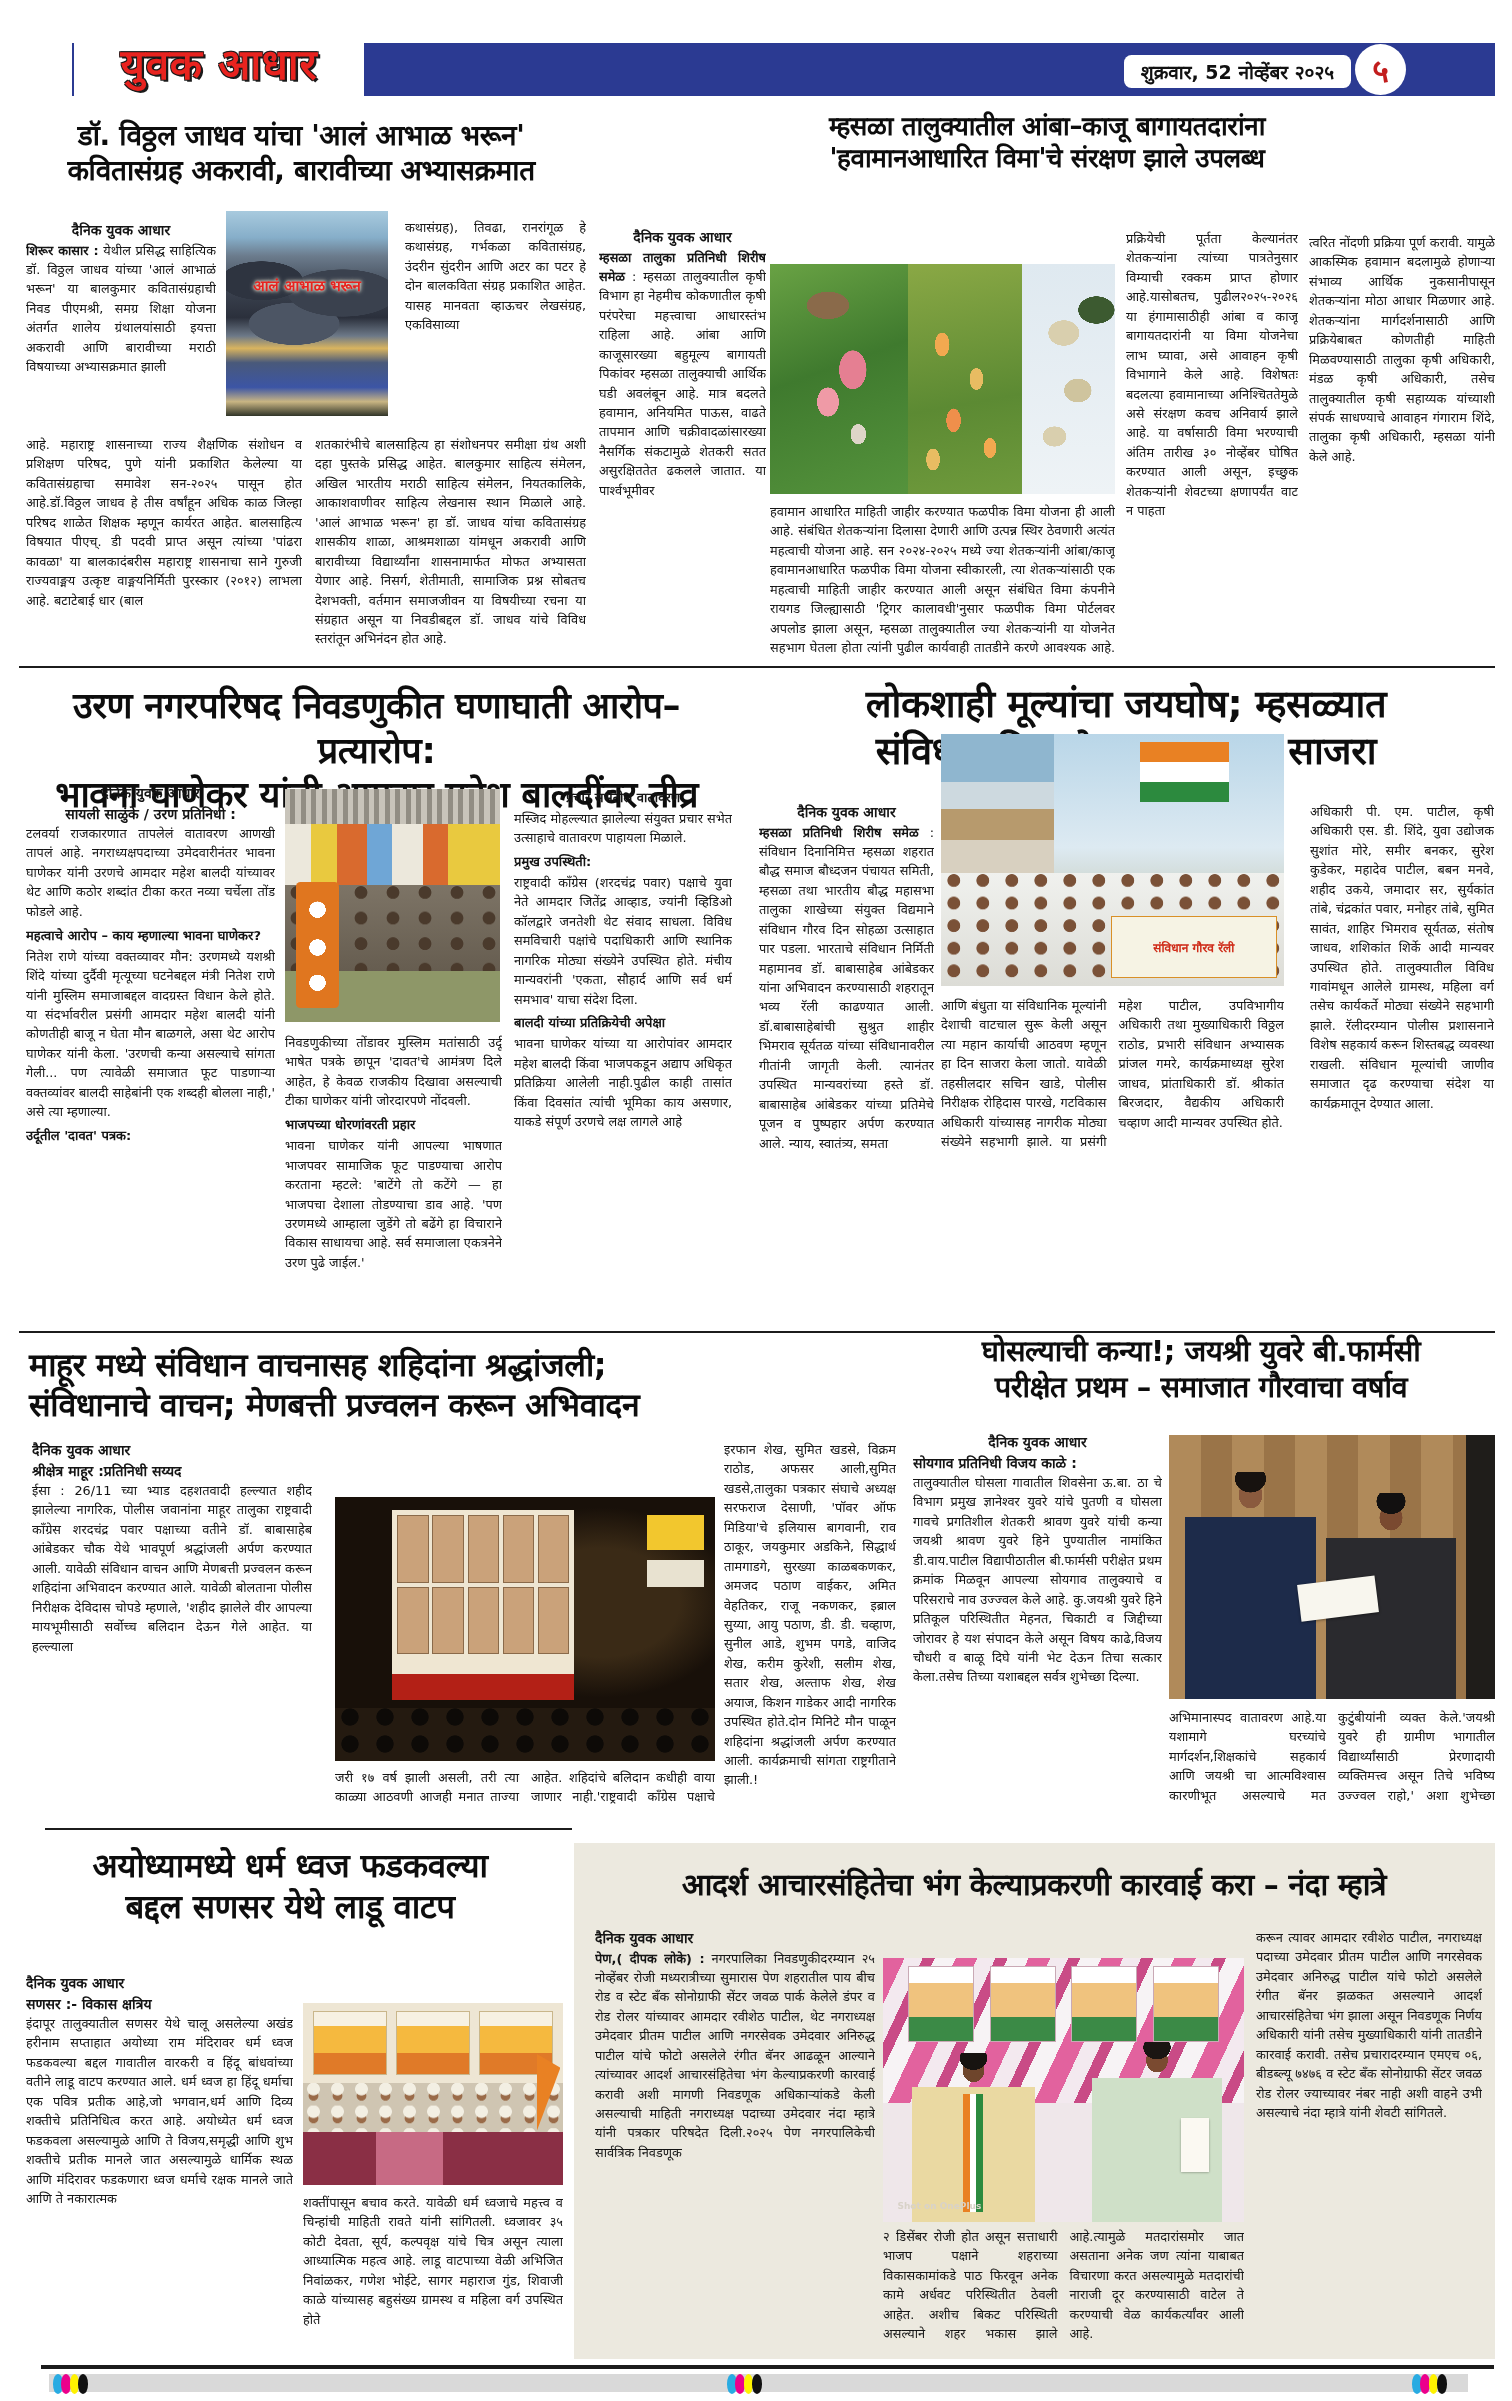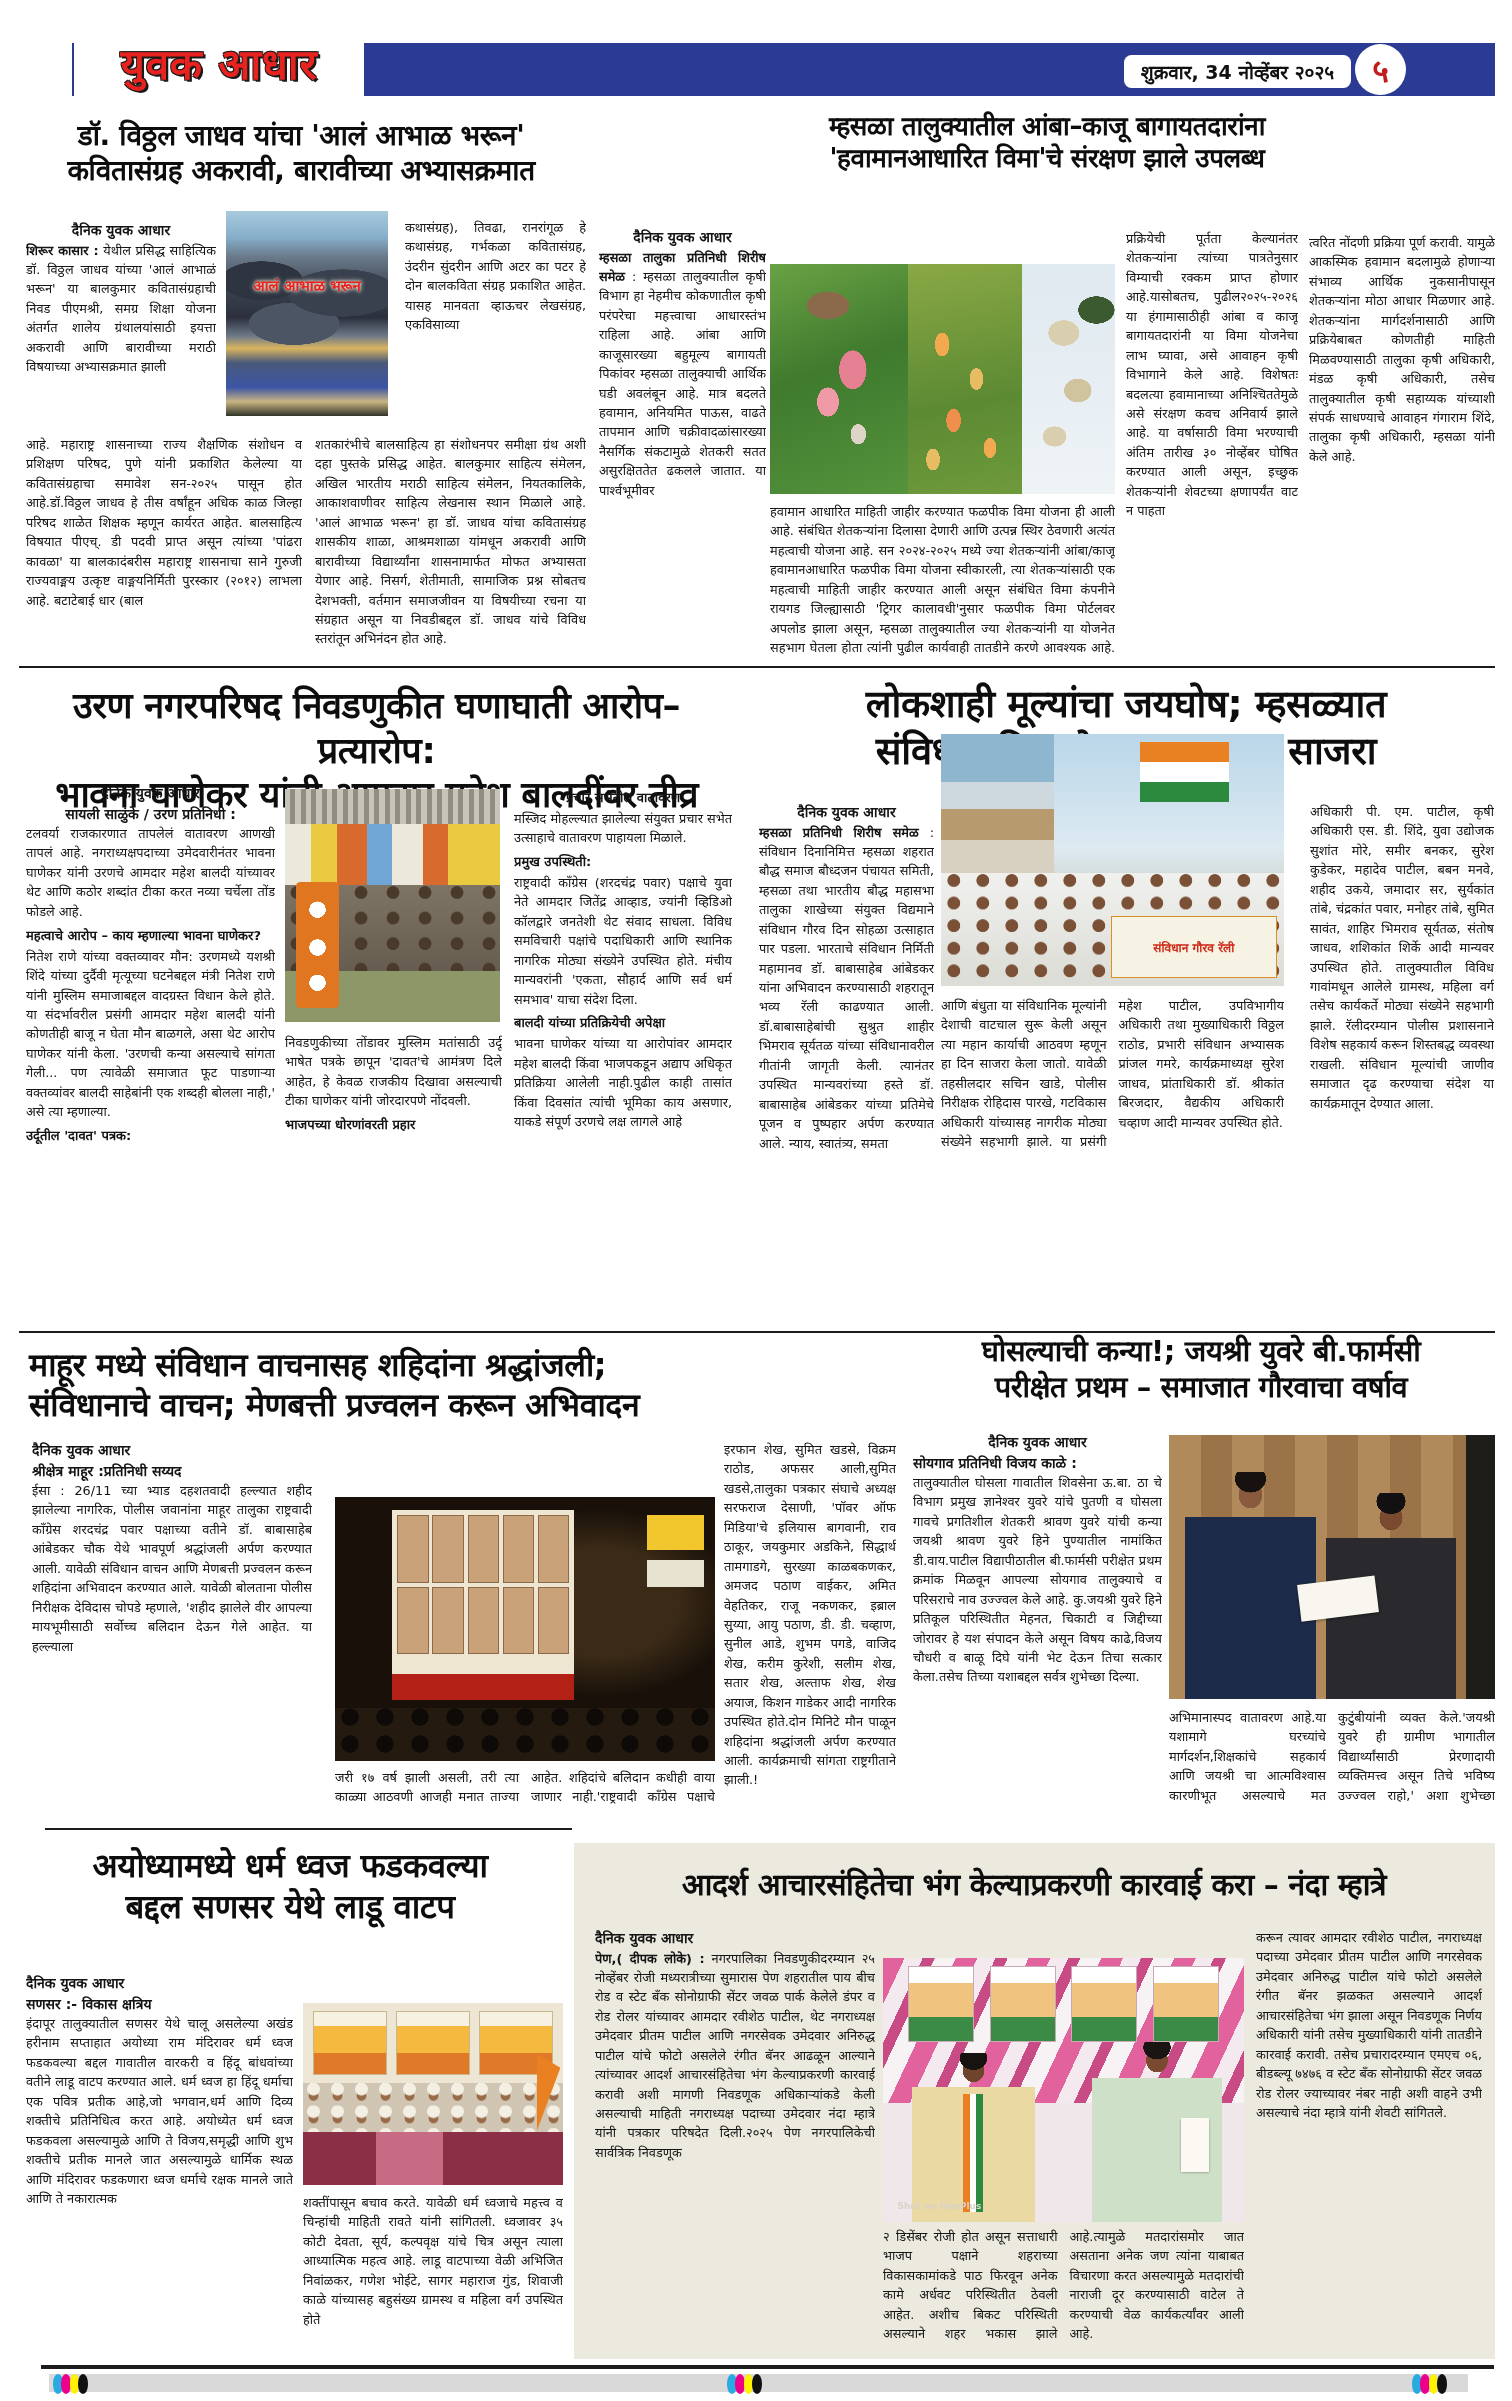--- a/index.html
+++ b/index.html
@@ -130,21 +130,21 @@
 </style>
 </head>
 <body>
 
 <div class="page">
 
   <div class="abs mast-bar" style="left:72px;top:43px;width:1423px;height:53px;"></div>
   <div class="abs logo-box" style="left:74px;top:27px;width:290px;height:71px;">
     <span class="logo-text">युवक आधार</span>
   </div>
-  <div class="abs date-pill" style="left:1124px;top:55px;width:227px;height:33px;">शुक्रवार, 34 नोव्हेंबर २०२५</div>
+  <div class="abs date-pill" style="left:1124px;top:55px;width:227px;height:33px;">शुक्रवार, 52 नोव्हेंबर २०२५</div>
   <div class="abs page-circle" style="left:1355px;top:44px;width:51px;height:51px;">५</div>
 
   <div class="abs" style="left:0;top:0;width:0;height:0;"></div>
   <div class="abs hl" style="left:22.6px;top:119px;width:557px;font-size:28px;">
     <div>डॉ. विठ्ठल जाधव यांचा 'आलं आभाळ भरून'</div>
     <div>कवितासंग्रह अकरावी, बारावीच्या अभ्यासक्रमात</div>
   </div>
   <div class="abs col" style="left:26px;top:220px;width:190px;height:212px;">
     <div class="bl c">दैनिक युवक आधार</div>
     <p class="t"><b>शिरूर कासार :</b> <span>येथील प्रसिद्ध साहित्यिक डॉ. विठ्ठल जाधव यांच्या 'आलं आभाळं भरून' या बालकुमार कवितासंग्रहाची निवड पीएमश्री, समग्र शिक्षा योजना अंतर्गत शालेय ग्रंथालयांसाठी इयत्ता अकरावी आणि बारावीच्या मराठी विषयाच्या अभ्यासक्रमात झाली</span></p>
@@ -202,20 +202,21 @@
   <div class="ph ph-stage" style="left:285px;top:789px;width:215px;height:233px;">
     <div class="roof"></div>
     <div class="banner"></div>
     <div class="crowd"></div>
     <div class="floor"></div>
     <div class="standee"></div>
   </div>
   <div class="abs col" style="left:285px;top:1033px;width:217px;height:289px;">
     <p class="t">निवडणुकीच्या तोंडावर मुस्लिम मतांसाठी उर्दू भाषेत पत्रके छापून 'दावत'चे आमंत्रण दिले आहेत, हे केवळ राजकीय दिखावा असल्याची टीका घाणेकर यांनी जोरदारपणे नोंदवली.</p>
     <div class="sh">भाजपच्या धोरणांवरती प्रहार</div>
+    <p class="t">भावना घाणेकर यांनी आपल्या भाषणात भाजपवर सामाजिक फूट पाडण्याचा आरोप करताना म्हटले: 'बाटेंगे तो कटेंगे — हा भाजपचा देशाला तोडण्याचा डाव आहे. 'पण उरणमध्ये आम्हाला जुडेंगे तो बढेंगे हा विचाराने विकास साधायचा आहे. सर्व समाजाला एकत्रनेने उरण पुढे जाईल.'</p>
   </div>
   <div class="abs col" style="left:514px;top:783px;width:218px;height:539px;">
     <div class="sh c">प्रचार सभेतील वातावरण</div>
     <p class="t">मस्जिद मोहल्ल्यात झालेल्या संयुक्त प्रचार सभेत उत्साहाचे वातावरण पाहायला मिळाले.</p>
     <div class="sh">प्रमुख उपस्थिती:</div>
     <p class="t">राष्ट्रवादी काँग्रेस (शरदचंद्र पवार) पक्षाचे युवा नेते आमदार जितेंद्र आव्हाड, ज्यांनी व्हिडिओ कॉलद्वारे जनतेशी थेट संवाद साधला. विविध समविचारी पक्षांचे पदाधिकारी आणि स्थानिक नागरिक मोठ्या संख्येने उपस्थित होते. मंचीय मान्यवरांनी 'एकता, सौहार्द आणि सर्व धर्म समभाव' याचा संदेश दिला.</p>
     <div class="sh">बालदी यांच्या प्रतिक्रियेची अपेक्षा</div>
     <p class="t">भावना घाणेकर यांच्या या आरोपांवर आमदार महेश बालदी किंवा भाजपकडून अद्याप अधिकृत प्रतिक्रिया आलेली नाही.पुढील काही तासांत किंवा दिवसांत त्यांची भूमिका काय असणार, याकडे संपूर्ण उरणचे लक्ष लागले आहे</p>
   </div>
 

